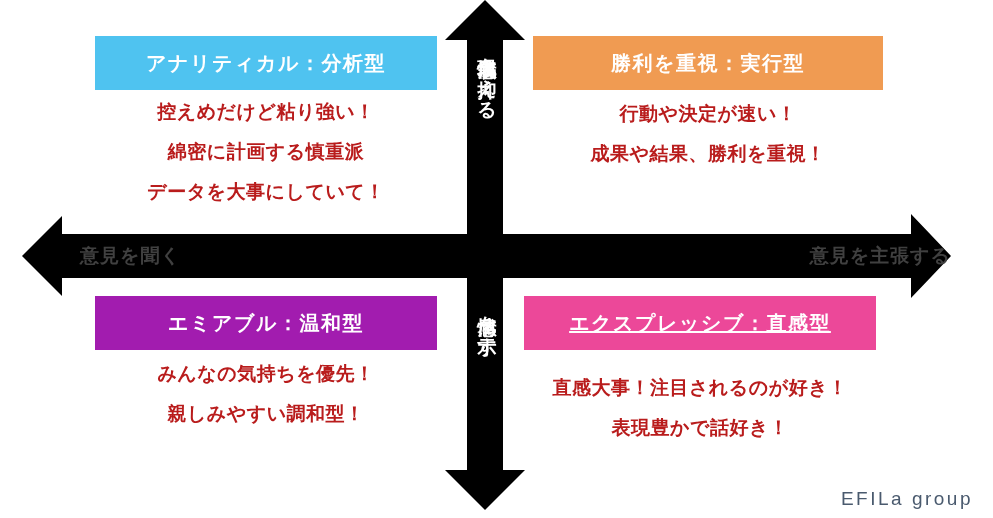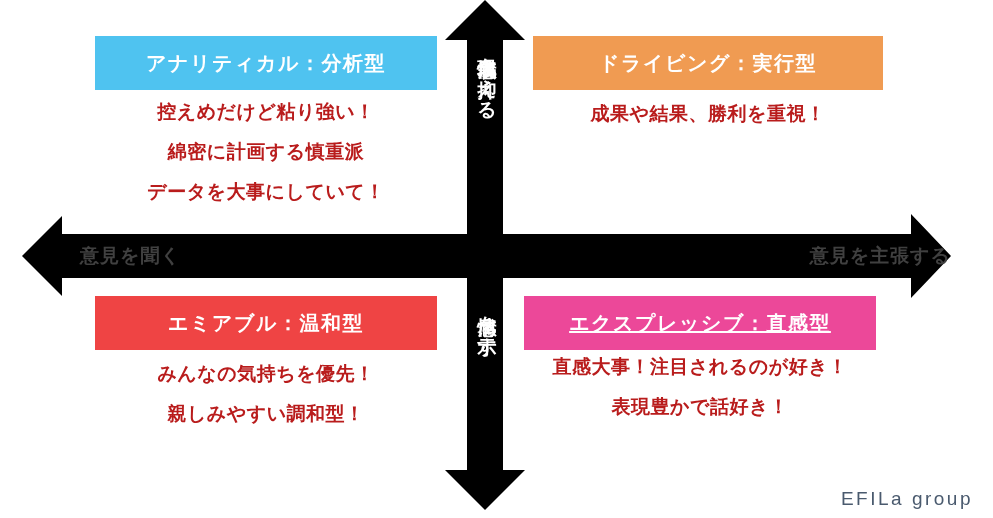--- a/index.html
+++ b/index.html
@@ -84,21 +84,21 @@
     letter-spacing: 0.5px;
   }
 
   #quadrant-analytical  { left: 95px;  top: 36px;  width: 342px; }
   #quadrant-driving     { left: 533px; top: 36px;  width: 350px; }
   #quadrant-amiable     { left: 95px;  top: 296px; width: 342px; }
   #quadrant-expressive  { left: 524px; top: 296px; width: 352px; }
 
   #quadrant-driving .q-lines,
   #quadrant-amiable .q-lines { margin-top: 14px; }
-  #quadrant-expressive .q-lines { margin-top: 7px; }
+  #quadrant-expressive .q-lines { margin-top: 28px; }
 
   
   #brand-logo {
     position: absolute;
     right: 20px;
     bottom: 8px;
     color: #4a5a6e;
     font-size: 19px;
     letter-spacing: 2.5px;
     font-weight: normal;
@@ -128,28 +128,29 @@
   <div class="quadrant" id="quadrant-analytical">
     <div class="q-header" style="background-color: rgb(79, 195, 240);">アナリティカル：分析型</div>
     <div class="q-lines">
       <div class="q-line">控えめだけど粘り強い！</div>
       <div class="q-line">綿密に計画する慎重派</div>
       <div class="q-line">データを大事にしていて！</div>
     </div>
   </div>
 
   <div class="quadrant" id="quadrant-driving">
-    <div class="q-header" style="background-color: rgb(240, 155, 82);">ドライビング：実行型</div>
+    <div class="q-header" style="background-color: rgb(240, 155, 82);">勝利を重視：実行型</div>
     <div class="q-lines">
+      <div class="q-line">行動や決定が速い！</div>
       <div class="q-line">成果や結果、勝利を重視！</div>
     </div>
   </div>
 
   <div class="quadrant" id="quadrant-amiable">
-    <div class="q-header" style="background-color: #ef4444;">エミアブル：温和型</div>
+    <div class="q-header" style="background-color: #a21caf;">エミアブル：温和型</div>
     <div class="q-lines">
       <div class="q-line">みんなの気持ちを優先！</div>
       <div class="q-line">親しみやすい調和型！</div>
     </div>
   </div>
 
   <div class="quadrant" id="quadrant-expressive">
     <div class="q-header" style="background-color: #ec4899; text-decoration: underline;">エクスプレッシブ：直感型</div>
     <div class="q-lines">
       <div class="q-line">直感大事！注目されるのが好き！</div>

